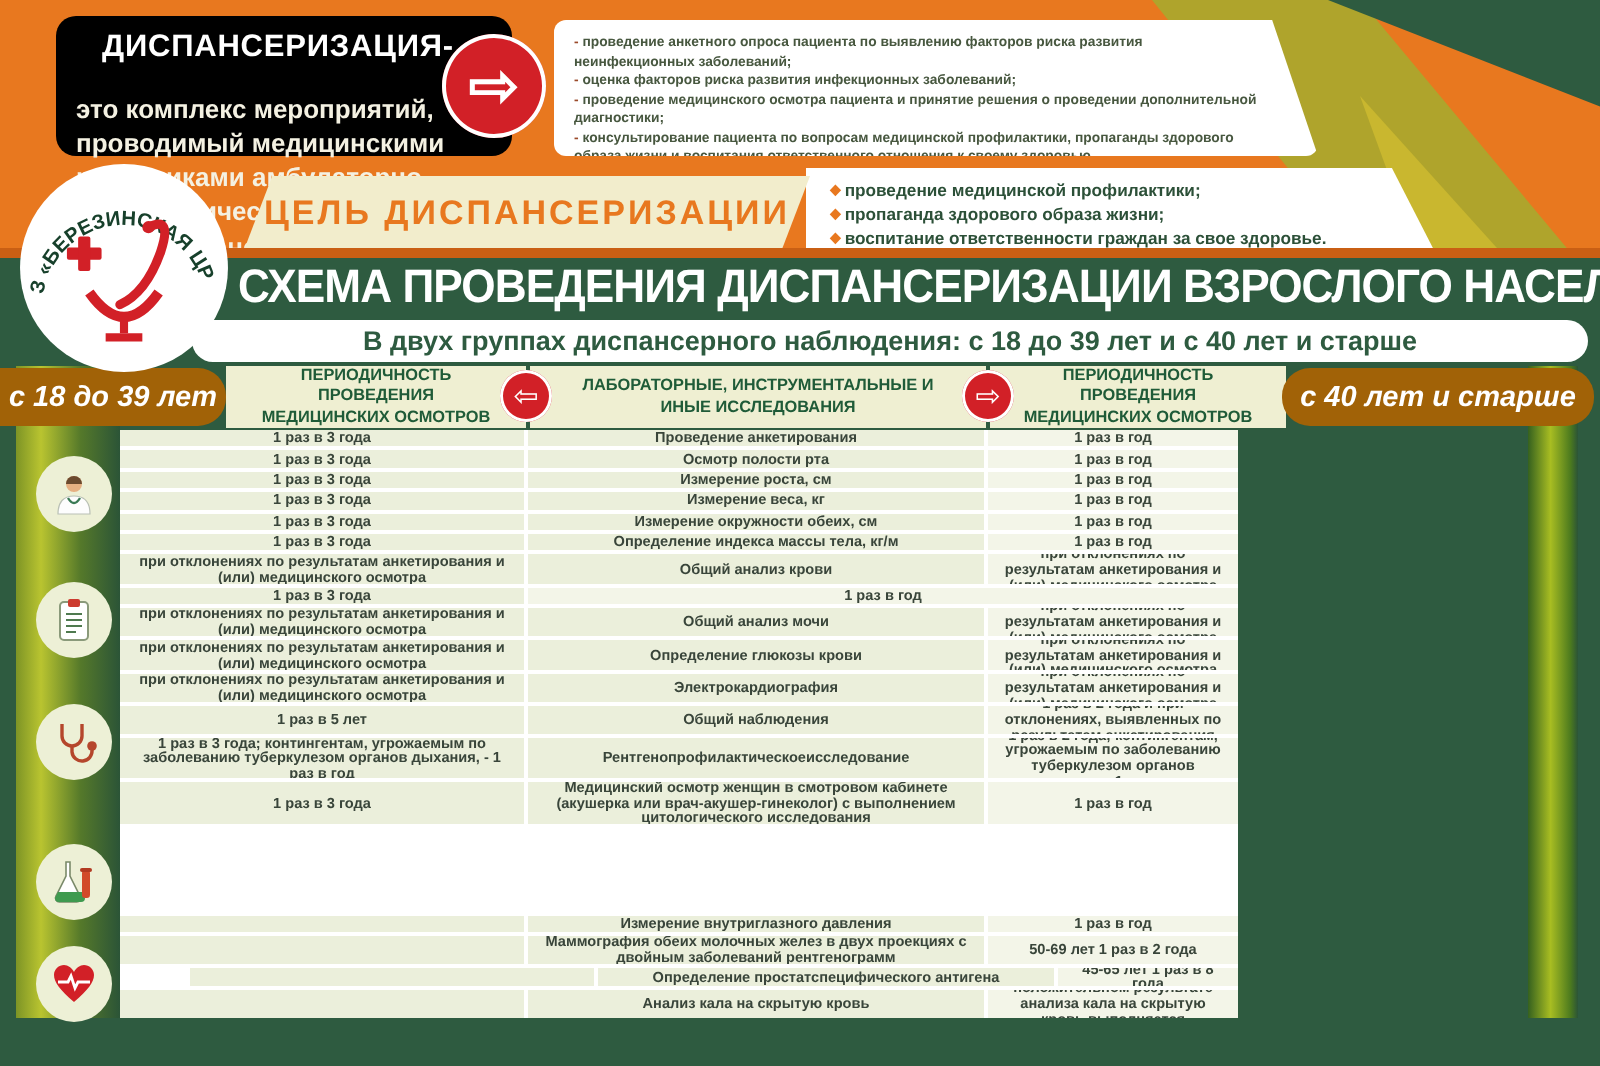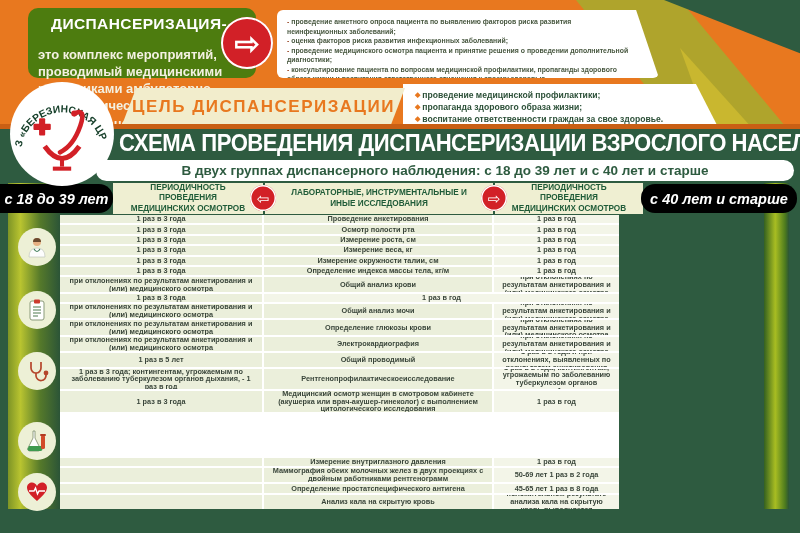--- a/index.html
+++ b/index.html
@@ -4,21 +4,21 @@
 <style>
   html,body{margin:0;padding:0}
   .poster{position:relative;width:800px;height:533px;overflow:hidden;background:#E8781F;
           font-family:"Liberation Sans",sans-serif}
   .abs{position:absolute}
   
   .olive1{inset:0;background:#AFA42C;clip-path:polygon(72% 0,85% 0,100% 27%,100% 52%)}
   .olive2{inset:0;background:#C9B72F;clip-path:polygon(85% 9%,100% 34%,100% 56%,93% 42%)}
   .corner{inset:0;background:#2E5B40;clip-path:polygon(83% 0,100% 0,100% 10%)}
   
-  .intro-box{left:28px;top:8px;width:228px;height:70px;background:#4d7c0f;border-radius:10px;
+  .intro-box{left:28px;top:8px;width:228px;height:70px;background:#000000;border-radius:10px;
              color:#fff;padding:7px 16px 0 10px;box-sizing:border-box}
   .intro-title{font-size:15.5px;font-weight:bold;text-align:center;letter-spacing:.4px}
   .intro-body{font-size:13px;font-weight:700;line-height:1.32;margin-top:13px;color:#f4f1e2}
   .intro-arrow{left:221px;top:17px;width:52px;height:52px;border-radius:50%;background:#D22027;
                box-shadow:inset 0 0 0 2px #fff;display:flex;align-items:center;justify-content:center;
                color:#fff;font-size:30px;font-weight:bold;z-index:3}
   .tasks-box{left:277px;top:10px;width:382px;height:68px;background:#fff;border-radius:6px;
              clip-path:polygon(0 0,94% 0,100% 100%,0 100%);padding:7px 30px 0 10px;box-sizing:border-box}
   .task{font-size:6.9px;color:#47573f;font-weight:600;line-height:1.38}
   .task::before{content:"- ";color:#9a4a2a}
@@ -36,21 +36,21 @@
   .band{left:0;top:129px;width:800px;height:404px;background:#2E5B40}
   .scheme-title{left:98px;top:130px;width:700px;text-align:center;color:#fff;font-weight:bold;
                 font-size:23.5px;white-space:nowrap;transform:scaleX(.94);transform-origin:center;
                 letter-spacing:-.5px}
   .scheme-subtitle{left:96px;top:160px;width:698px;height:21px;background:#fff;border-radius:12px;
                    display:flex;align-items:center;justify-content:center;color:#2E5B40;
                    font-weight:bold;font-size:13.5px;white-space:nowrap}
   
   .logo{left:9px;top:81px;width:106px;height:106px;z-index:6}
   
-  .badge{top:184px;height:29px;background:#000000;color:#fff;font-weight:bold;font-style:italic;
+  .badge{top:184px;height:29px;background:#a16207;color:#fff;font-weight:bold;font-style:italic;
          display:flex;align-items:center;justify-content:center;font-size:14.5px;z-index:4;white-space:nowrap}
   .badge-left{left:0;width:113px;border-radius:0 14px 14px 0}
   .badge-right{left:641px;width:156px;border-radius:14px}
   .th{top:183px;height:31px;background:#EFEFD2;color:#1F5B38;font-weight:bold;font-size:8.2px;
       display:flex;align-items:center;justify-content:center;text-align:center;line-height:1.25;
       padding:0 14px;box-sizing:border-box}
   .th1{left:113px;width:150px}
   .th2{left:265px;width:228px}
   .th3{left:495px;width:148px}
   .hcircle{top:185px;width:26px;height:26px;border-radius:50%;background:#D22027;
@@ -167,21 +167,21 @@
         <div class="td c">Измерение роста, см</div>
         <div class="td r">1 раз в год</div>
       </div>
       <div class="trow" style="flex: 1 1 0%;">
         <div class="td l">1 раз в 3 года</div>
         <div class="td c">Измерение веса, кг</div>
         <div class="td r">1 раз в год</div>
       </div>
       <div class="trow" style="flex: 1 1 0%;">
         <div class="td l">1 раз в 3 года</div>
-        <div class="td c">Измерение окружности талии, см</div>
+        <div class="td c">Измерение окружности обеих, см</div>
         <div class="td r">1 раз в год</div>
       </div>
       <div class="trow" style="flex: 1 1 0%;">
         <div class="td l">1 раз в 3 года</div>
         <div class="td c">Определение индекса массы тела, кг/м</div>
         <div class="td r">1 раз в год</div>
       </div>
       <div class="trow" style="flex: 1.7 1 0%;">
         <div class="td l">при отклонениях по результатам анкетирования и (или) медицинского осмотра</div>
         <div class="td c">Общий анализ крови</div>
@@ -201,44 +201,44 @@
         <div class="td c">Определение глюкозы крови</div>
         <div class="td r">при отклонениях по результатам анкетирования и (или) медицинского осмотра</div>
       </div>
       <div class="trow" style="flex: 1.7 1 0%;">
         <div class="td l">при отклонениях по результатам анкетирования и (или) медицинского осмотра</div>
         <div class="td c">Электрокардиография</div>
         <div class="td r">при отклонениях по результатам анкетирования и (или) медицинского осмотра</div>
       </div>
       <div class="trow" style="flex: 1.7 1 0%; justify-content: flex-end;">
         <div class="td l">1 раз в 5 лет</div>
-        <div class="td c">Общий проводимый</div>
+        <div class="td c">Общий наблюдения</div>
         <div class="td r">1 раз в 2 года и при отклонениях, выявленных по результатам анкетирования</div>
       </div>
       <div class="trow" style="flex: 2.4 1 0%;">
         <div class="td l">1 раз в 3 года; контингентам, угрожаемым по заболеванию туберкулезом органов дыхания, - 1 раз в год</div>
         <div class="td c">Рентгенопрофилактическоеисследование</div>
         <div class="td r">1 раз в 2 года; контингентам, угрожаемым по заболеванию туберкулезом органов дыхания, - 1 раз в год</div>
       </div>
       <div class="trow" style="flex: 2.4 1 0%;">
         <div class="td l">1 раз в 3 года</div>
         <div class="td c">Медицинский осмотр женщин в смотровом кабинете (акушерка или врач-акушер-гинеколог) с выполнением цитологического исследования</div>
         <div class="td r">1 раз в год</div>
       </div>
       <div class="trow" style="flex: 1 1 0%; margin-top: 44px;">
         <div class="td l"></div>
         <div class="td c">Измерение внутриглазного давления</div>
         <div class="td r">1 раз в год</div>
       </div>
       <div class="trow" style="flex: 1.7 1 0%;">
         <div class="td l"></div>
-        <div class="td c">Маммография обеих молочных желез в двух проекциях с двойным работниками рентгенограмм</div>
+        <div class="td c">Маммография обеих молочных желез в двух проекциях с двойным заболеваний рентгенограмм</div>
         <div class="td r">50-69 лет 1 раз в 2 года</div>
       </div>
-      <div class="trow" style="flex: 1 1 0%;">
+      <div class="trow" style="flex: 1 1 0%; padding-left: 35px;">
         <div class="td l"></div>
         <div class="td c">Определение простатспецифического антигена</div>
         <div class="td r">45-65 лет 1 раз в 8 года</div>
       </div>
       <div class="trow" style="flex: 1.7 1 0%;">
         <div class="td l"></div>
         <div class="td c">Анализ кала на скрытую кровь</div>
         <div class="td r">50-60 лет 1 раз в 2 года (при положительном результате анализа кала на скрытую кровь выполняется фиброколоноскопия)</div>
       </div>
     </div>

